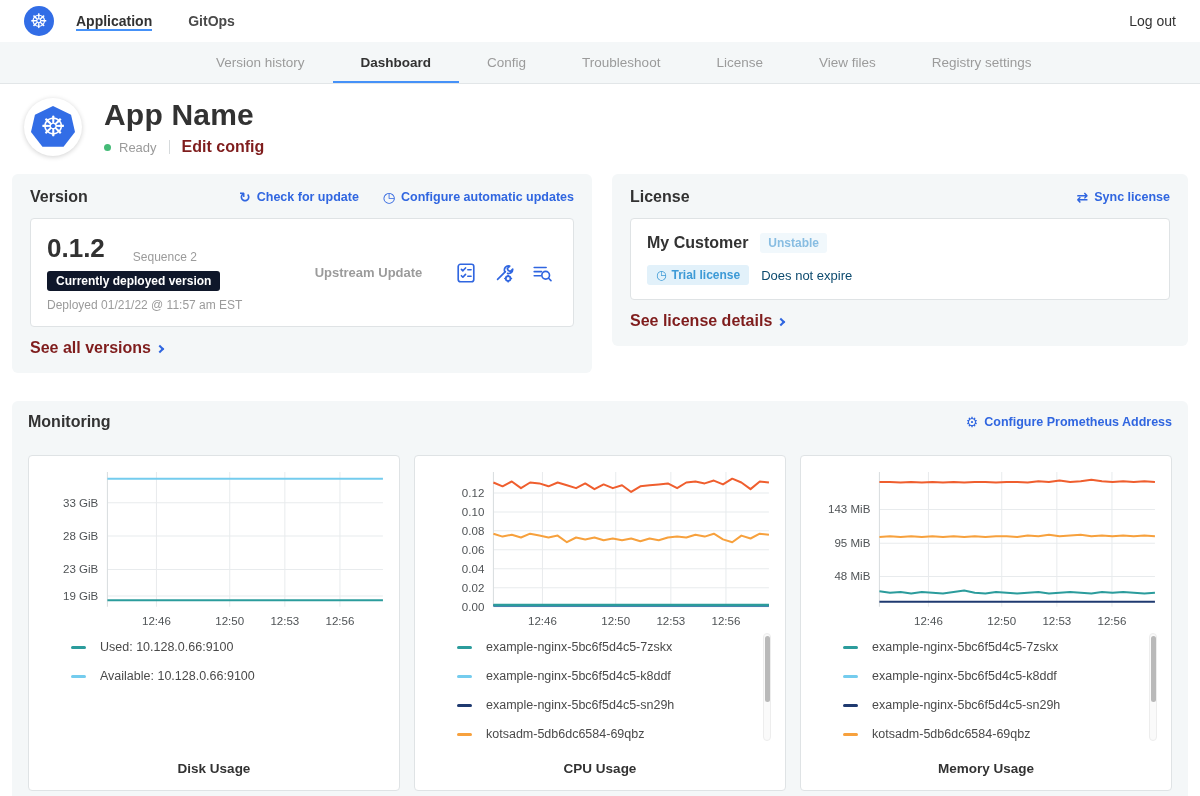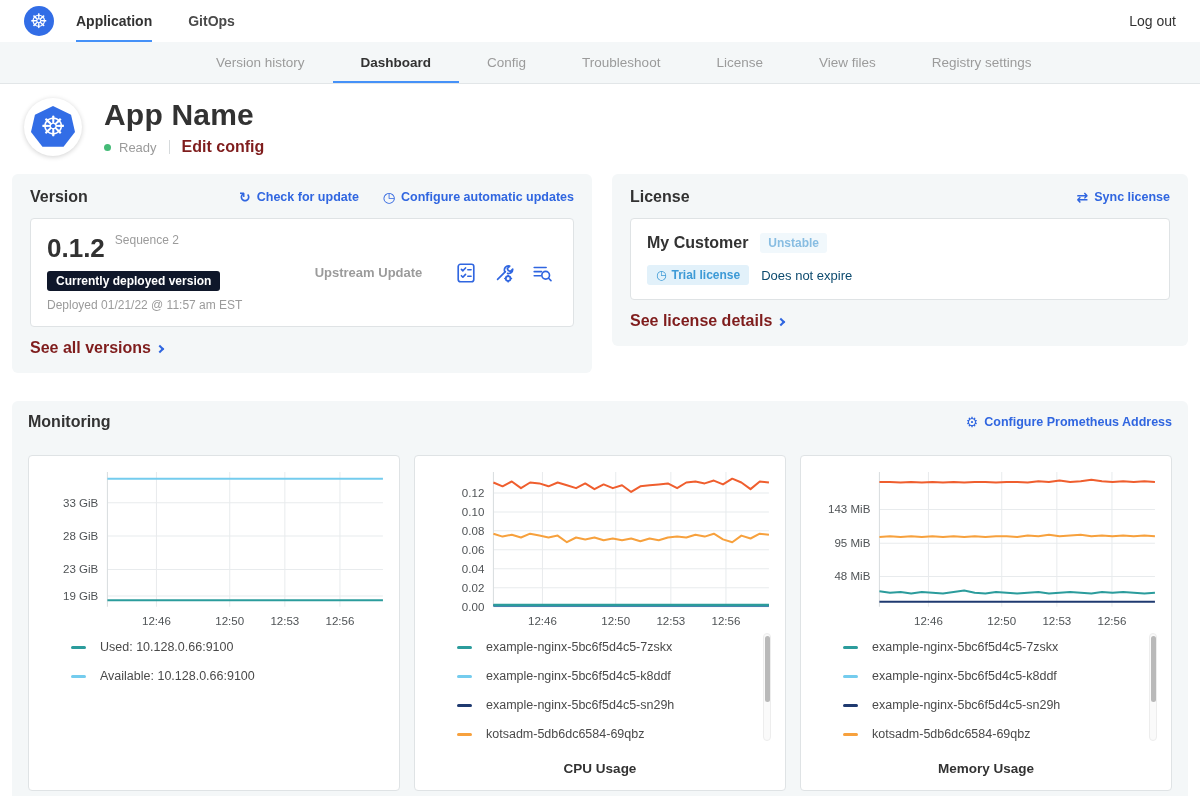--- a/index.html
+++ b/index.html
@@ -3,21 +3,21 @@
 <meta charset="utf-8">
 <style>
   * { margin:0; padding:0; box-sizing:border-box; }
   html,body { width:1200px; height:796px; background:#ffffff; overflow:hidden;
     font-family:"Liberation Sans","DejaVu Sans",sans-serif; color:#323232; }
 
   
   .topnav { height:42px; background:#fff; display:flex; align-items:stretch; padding:0 24px; }
   .logo-circle { width:30px; height:30px; border-radius:50%; background:#326de6; color:#fff;
     display:flex; align-items:center; justify-content:center; font-size:20px; align-self:center; margin-right:22px; }
-  .topnav-tabs { display:flex; gap:36px; }
+  .topnav-tabs { display:flex; gap:36px;align-items:center; }
   .topnav-tab { display:flex; align-items:center; font-size:14px; font-weight:700; color:#4a4a4a;
     border-bottom:2px solid transparent; padding-top:2px; cursor:pointer; }
   .topnav-tab.active { color:#323232; border-bottom-color:#4591f8; }
   .topnav-right { margin-left:auto; display:flex; align-items:center; gap:22px; }
   .pill-btn { border:1px solid #3066e0; color:#3066e0; background:#fff; border-radius:17px;
     font-size:13px; font-weight:700; padding:7px 16px; cursor:pointer; font-family:inherit; }
   .logout { font-size:14px; color:#323232; cursor:pointer; }
 
   
   .subnav { height:42px; background:#f4f7f8; border-bottom:1px solid #e2e6e8; display:flex;
@@ -46,21 +46,21 @@
   .panel-license { flex:1; }
   .panel-head { display:flex; align-items:center; margin-bottom:12px; }
   .panel-title { font-size:16px; font-weight:700; }
   .panel-head-links { margin-left:auto; display:flex; gap:24px; align-items:center; }
   .icon-link { display:flex; align-items:center; gap:6px; color:#3066e0; font-weight:700; font-size:12.5px; cursor:pointer; }
   .glyph-icon { font-size:14px; line-height:1; }
   .inner-card { background:#fff; border:1px solid #dfe3e5; border-radius:4px; padding:14px 16px; }
 
   .version-inner { display:flex; align-items:center; }
   .version-left { width:235px; }
-  .version-number-row { display:flex; align-items:flex-start; gap:10px; }
+  .version-number-row { display:flex; align-items:flex-end; gap:28px; }
   .version-number { font-size:26px; font-weight:700; }
   .version-seq { font-size:12px; color:#9b9b9b; }
   .deployed-badge { display:inline-block; background:#0f172a; color:#fff; font-size:12px; font-weight:700;
     border-radius:3px; padding:3px 9px; margin:7px 0 7px; }
   .deployed-at { font-size:12px; color:#9b9b9b; }
   .version-source { flex:1; text-align:center; font-size:13px; font-weight:700; color:#9b9b9b; }
   .version-icons { display:flex; gap:16px; align-items:center; padding-right:4px; }
   .v-icon { width:22px; height:22px; cursor:pointer; }
   .v-icon svg { width:100%; height:100%; stroke:#3066e0; fill:none; stroke-width:1.8; stroke-linecap:round; stroke-linejoin:round; }
   .panel-footer-link { margin-top:12px; display:flex; align-items:center; gap:6px; }
@@ -263,20 +263,21 @@
       <div class="legend">
           <div class="legend-item">
             <span class="legend-dash" style="background: rgb(43, 156, 156);"></span>
             <span class="legend-label">Used: 10.128.0.66:9100</span>
           </div>
           <div class="legend-item">
             <span class="legend-dash" style="background: rgb(116, 204, 238);"></span>
             <span class="legend-label">Available: 10.128.0.66:9100</span>
           </div>
         </div>
+      <div class="chart-title">Disk Usage</div>
     </div>
 
     <div class="chart-card">
       <div class="chart-svg-holder">
           <svg viewBox="0 0 352 164" width="100%">
             <line x1="70" x2="344" y1="26.760563380281678" y2="26.760563380281678" stroke="#e8ebed" stroke-width="1"></line>
             <text x="61" y="30.760563380281678" text-anchor="end" font-size="11.5" fill="#4f5356">0.12</text>
             <line x1="70" x2="344" y1="45.6338028169014" y2="45.6338028169014" stroke="#e8ebed" stroke-width="1"></line>
             <text x="61" y="49.6338028169014" text-anchor="end" font-size="11.5" fill="#4f5356">0.10</text>
             <line x1="70" x2="344" y1="64.50704225352112" y2="64.50704225352112" stroke="#e8ebed" stroke-width="1"></line>

